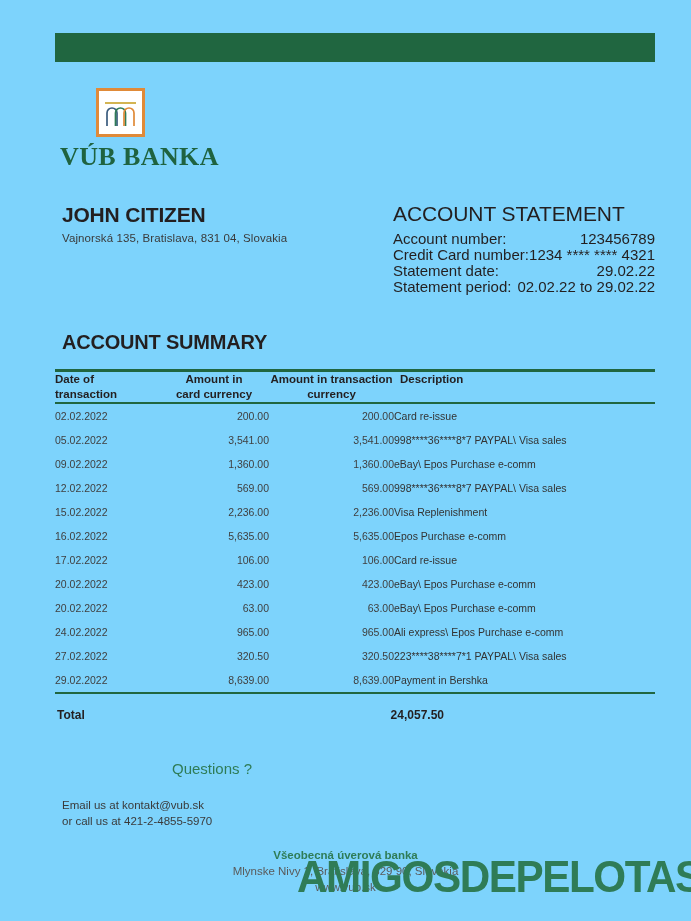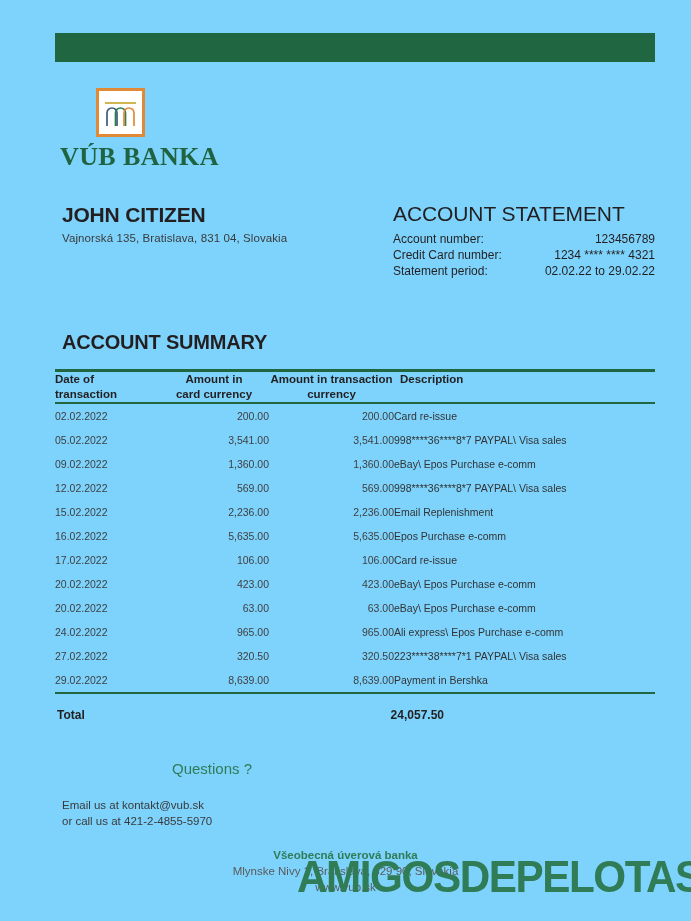--- a/index.html
+++ b/index.html
@@ -93,21 +93,21 @@
     font-size: 21px;
     font-weight: normal;
     letter-spacing: -0.1px;
     text-align: left;
     color: #231f20;
     margin: 0 0 5px 0;
   }
   .statement-row {
     display: flex;
     justify-content: space-between;
-    font-size: 12px;
+    font-size: 15px;
     line-height: 16px;
     color: #231f20;
     align-items: flex-end;
   }
   .statement-row .lbl { text-align: left; white-space: nowrap; }
   .statement-row .val { text-align: right; white-space: nowrap; }
 
   
   .summary-title {
     position: absolute;
@@ -280,20 +280,24 @@
   <div class="statement">
     <div class="statement-title">ACCOUNT STATEMENT</div>
 
     <div class="statement-row">
       <span class="lbl">Account number:</span>
       <span class="val">123456789</span>
     </div>
     <div class="statement-row">
       <span class="lbl">Credit Card number:</span>
       <span class="val">1234 **** **** 4321</span>
+    </div>
+    <div class="statement-row">
+      <span class="lbl">Statement date:</span>
+      <span class="val">29.02.22</span>
     </div>
     <div class="statement-row">
       <span class="lbl">Statement period:</span>
       <span class="val">02.02.22 to 29.02.22</span>
     </div>
   </div>
 
   <div class="summary-title">ACCOUNT SUMMARY</div>
 
   <div class="tbl">
@@ -343,21 +347,21 @@
           <tr>
             <td class="c-date col-date">12.02.2022</td>
             <td class="c-card col-card">569.00</td>
             <td class="c-tran col-tran">569.00</td>
             <td class="c-desc col-desc">998****36****8*7 PAYPAL\ Visa sales</td>
           </tr>
           <tr>
             <td class="c-date col-date">15.02.2022</td>
             <td class="c-card col-card">2,236.00</td>
             <td class="c-tran col-tran">2,236.00</td>
-            <td class="c-desc col-desc">Email Replenishment</td>
+            <td class="c-desc col-desc">Visa Replenishment</td>
           </tr>
           <tr>
             <td class="c-date col-date">16.02.2022</td>
             <td class="c-card col-card">5,635.00</td>
             <td class="c-tran col-tran">5,635.00</td>
             <td class="c-desc col-desc">Epos Purchase e-comm</td>
           </tr>
           <tr>
             <td class="c-date col-date">17.02.2022</td>
             <td class="c-card col-card">106.00</td>

